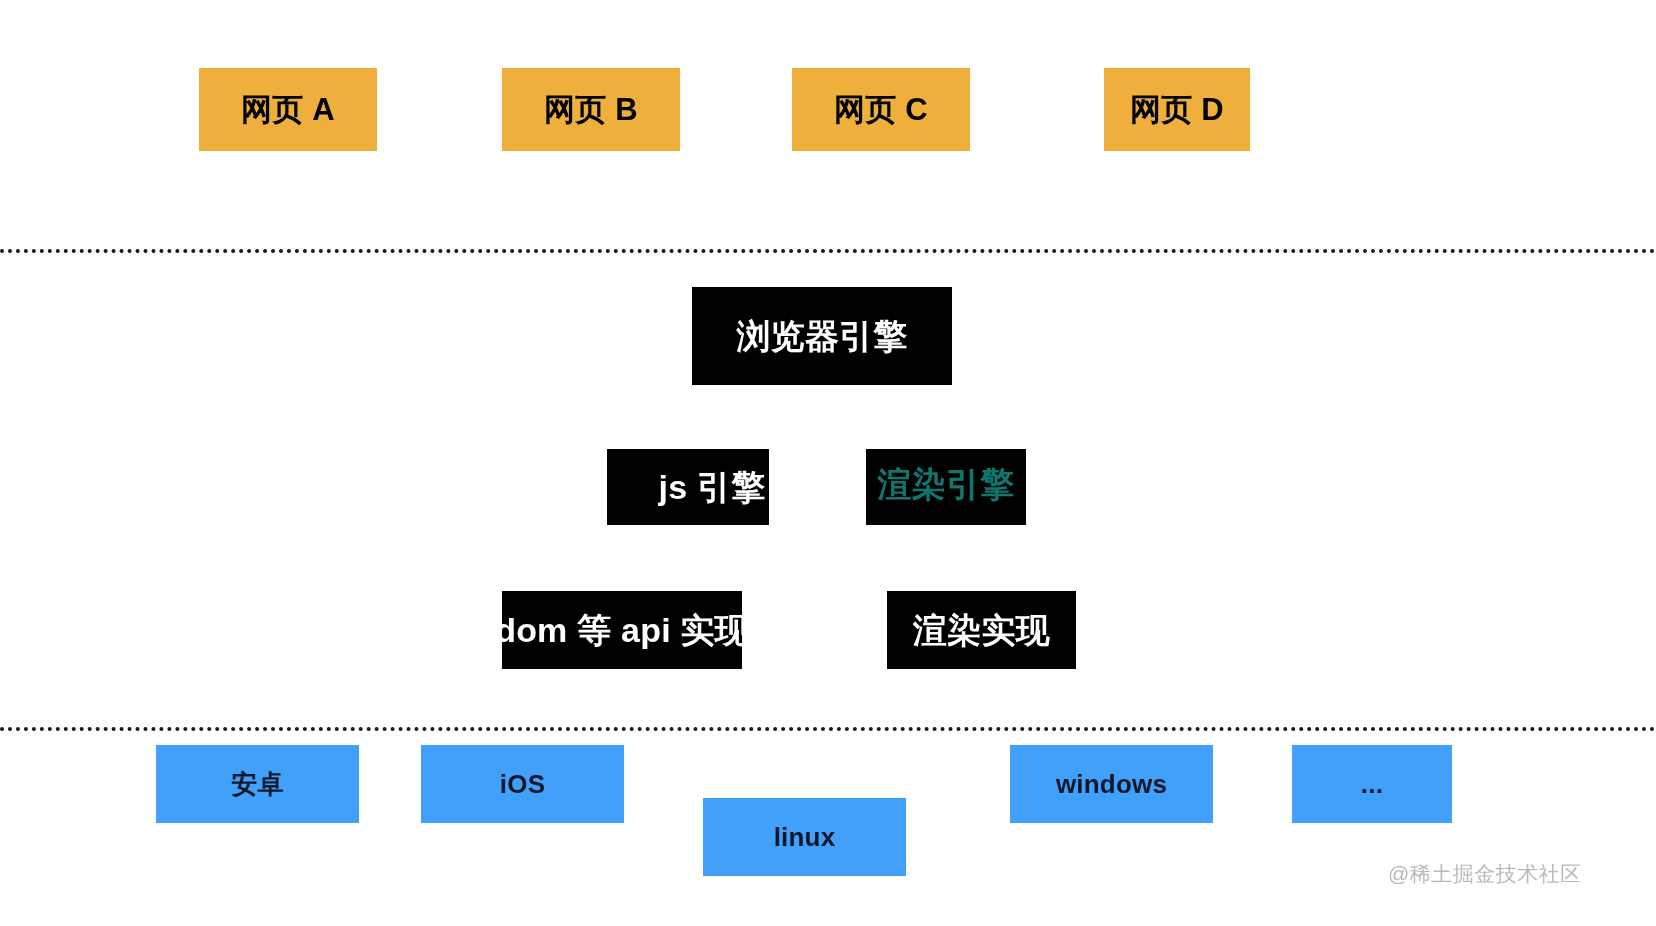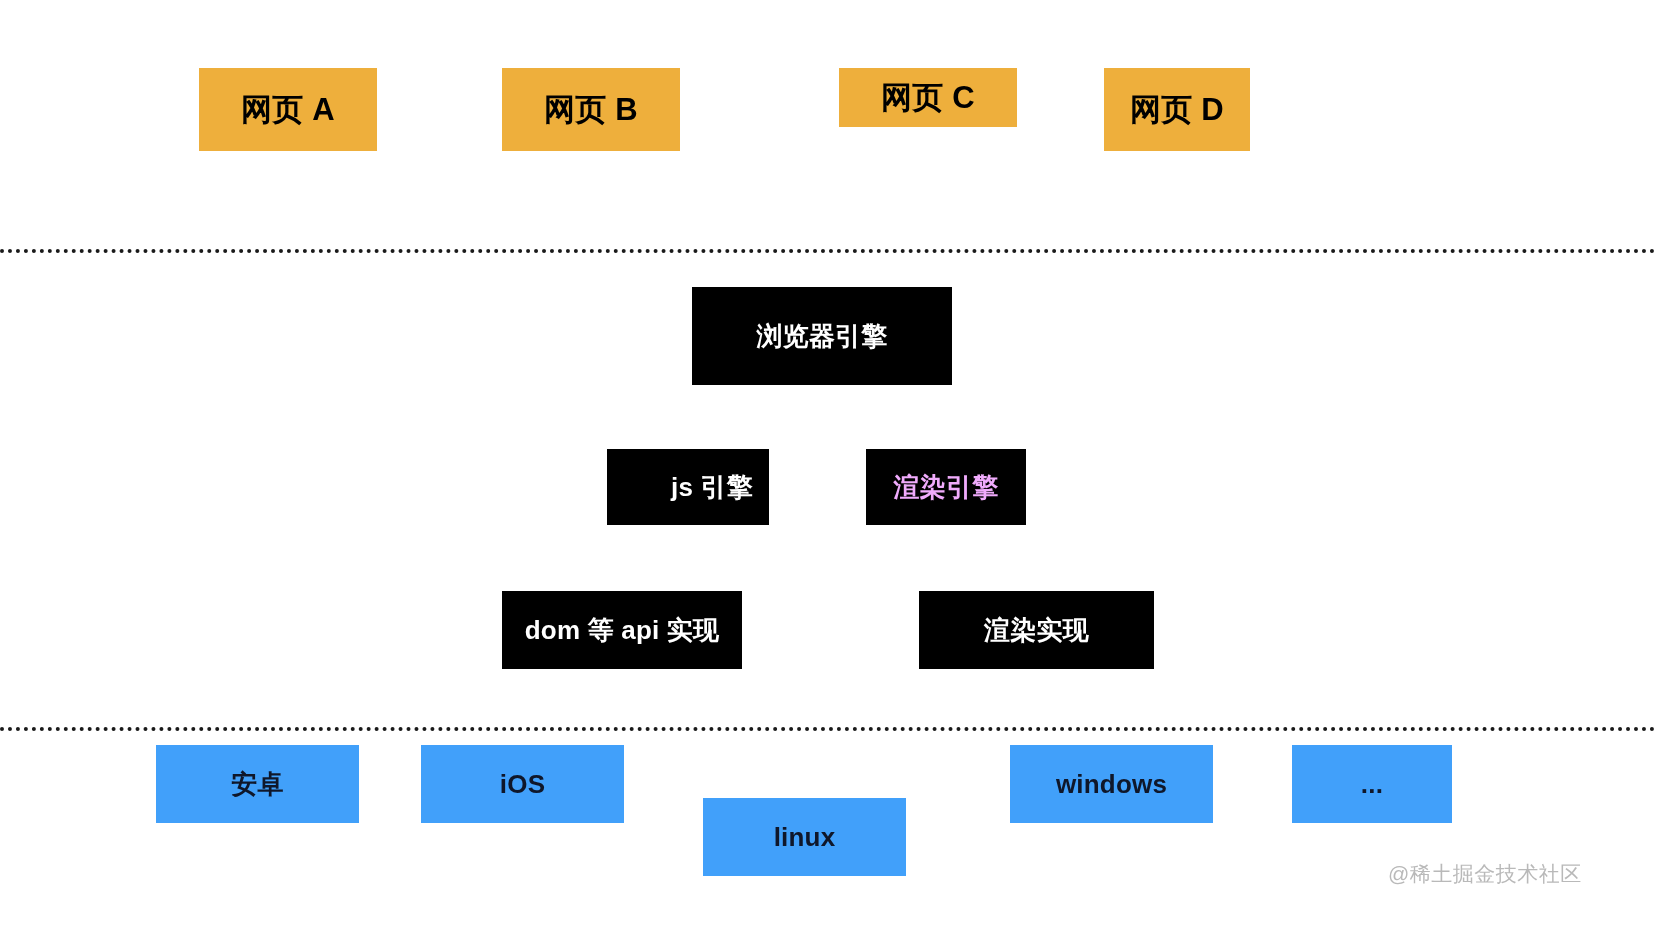--- a/index.html
+++ b/index.html
@@ -34,21 +34,21 @@
 
   .node.web {
     background: #eeaf3c;
     color: #000000;
     font-size: 31px;
   }
 
   .node.engine {
     background: #000000;
     color: #ffffff;
-    font-size: 26px;
+    font-size: 34px;
   }
 
   .node.os {
     background: #41a0fa;
     color: #0f172a;
     font-size: 26px;
   }
 
   
   .divider {
@@ -70,32 +70,32 @@
   }
 </style>
 </head>
 <body>
 
 <div id="canvas" style="background: rgb(255, 255, 255);">
 
   <div>
     <div class="node web" style="left: 199px; top: 68px; width: 178px; height: 83px; background: rgb(238, 175, 60);">网页 A</div>
     <div class="node web" style="left: 502px; top: 68px; width: 178px; height: 83px; background: rgb(238, 175, 60);">网页 B</div>
-    <div class="node web" style="left: 792px; top: 68px; width: 178px; height: 59px; background: rgb(238, 175, 60); margin-left: 47px;">网页 C</div>
+    <div class="node web" style="left: 792px; top: 68px; width: 178px; height: 83px; background: rgb(238, 175, 60);">网页 C</div>
     <div class="node web" style="left: 1104px; top: 68px; width: 146px; height: 83px; background: rgb(238, 175, 60);">网页 D</div>
   </div>
 
   <div class="divider" style="top: 249px; border-top-color: rgb(26, 26, 26);"></div>
 
   <div>
     <div class="node engine" style="left: 692px; top: 287px; width: 260px; height: 98px; background: rgb(0, 0, 0); color: rgb(255, 255, 255);">浏览器引擎</div>
     <div class="node engine" style="left: 607px; top: 449px; width: 162px; height: 76px; background: rgb(0, 0, 0); color: rgb(255, 255, 255); padding-left: 48px;">js 引擎</div>
-    <div class="node engine" style="left: 866px; top: 449px; width: 160px; height: 76px; background: rgb(0, 0, 0); color: #f0abfc;">渲染引擎</div>
+    <div class="node engine" style="left: 866px; top: 449px; width: 160px; height: 76px; background: rgb(0, 0, 0); color: #0f766e; font-family: Liberation Mono, monospace;">渲染引擎</div>
     <div class="node engine" style="left: 502px; top: 591px; width: 240px; height: 78px; background: rgb(0, 0, 0); color: rgb(255, 255, 255);">dom 等 api 实现</div>
-    <div class="node engine" style="left: 887px; top: 591px; width: 235px; height: 78px; background: rgb(0, 0, 0); color: rgb(255, 255, 255); margin-left: 32px;">渲染实现</div>
+    <div class="node engine" style="left: 887px; top: 591px; width: 189px; height: 78px; background: rgb(0, 0, 0); color: rgb(255, 255, 255);">渲染实现</div>
   </div>
 
   <div class="divider" style="top: 727px; border-top-color: rgb(26, 26, 26);"></div>
 
   <div>
     <div class="node os" style="left: 156px; top: 745px; width: 203px; height: 78px; background: rgb(65, 160, 250);">安卓</div>
     <div class="node os" style="left: 421px; top: 745px; width: 203px; height: 78px; background: rgb(65, 160, 250); text-align: right;">iOS</div>
     <div class="node os" style="left: 703px; top: 753px; width: 203px; height: 78px; background: rgb(65, 160, 250); margin-top: 45px;">linux</div>
     <div class="node os" style="left: 1010px; top: 745px; width: 203px; height: 78px; background: rgb(65, 160, 250);">windows</div>
     <div class="node os" style="left: 1292px; top: 745px; width: 160px; height: 78px; background: rgb(65, 160, 250);">...</div>

